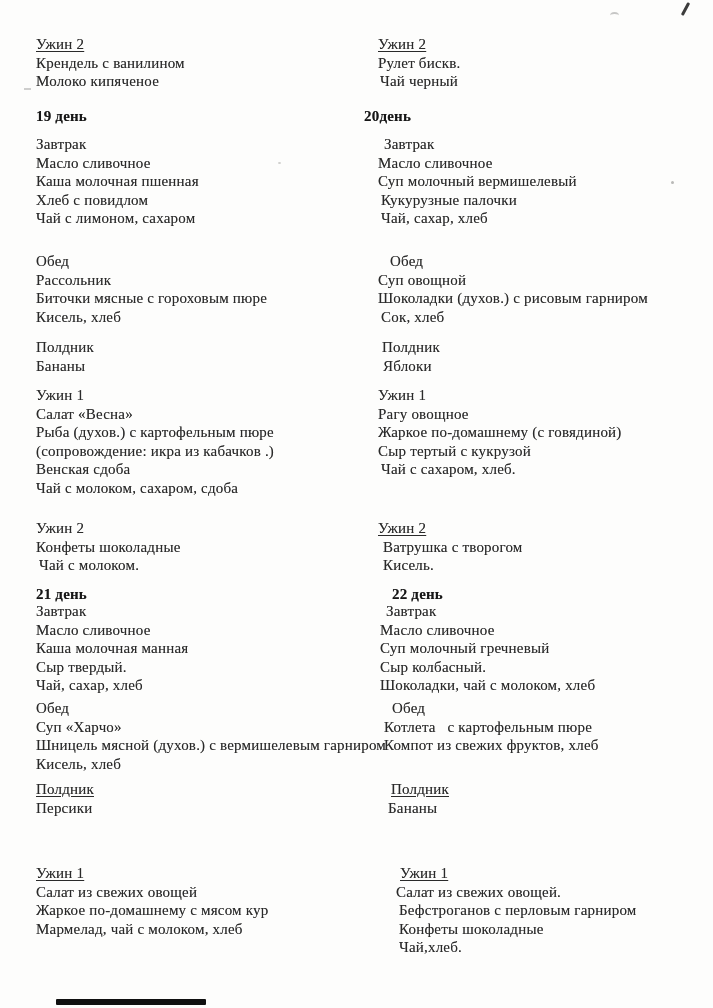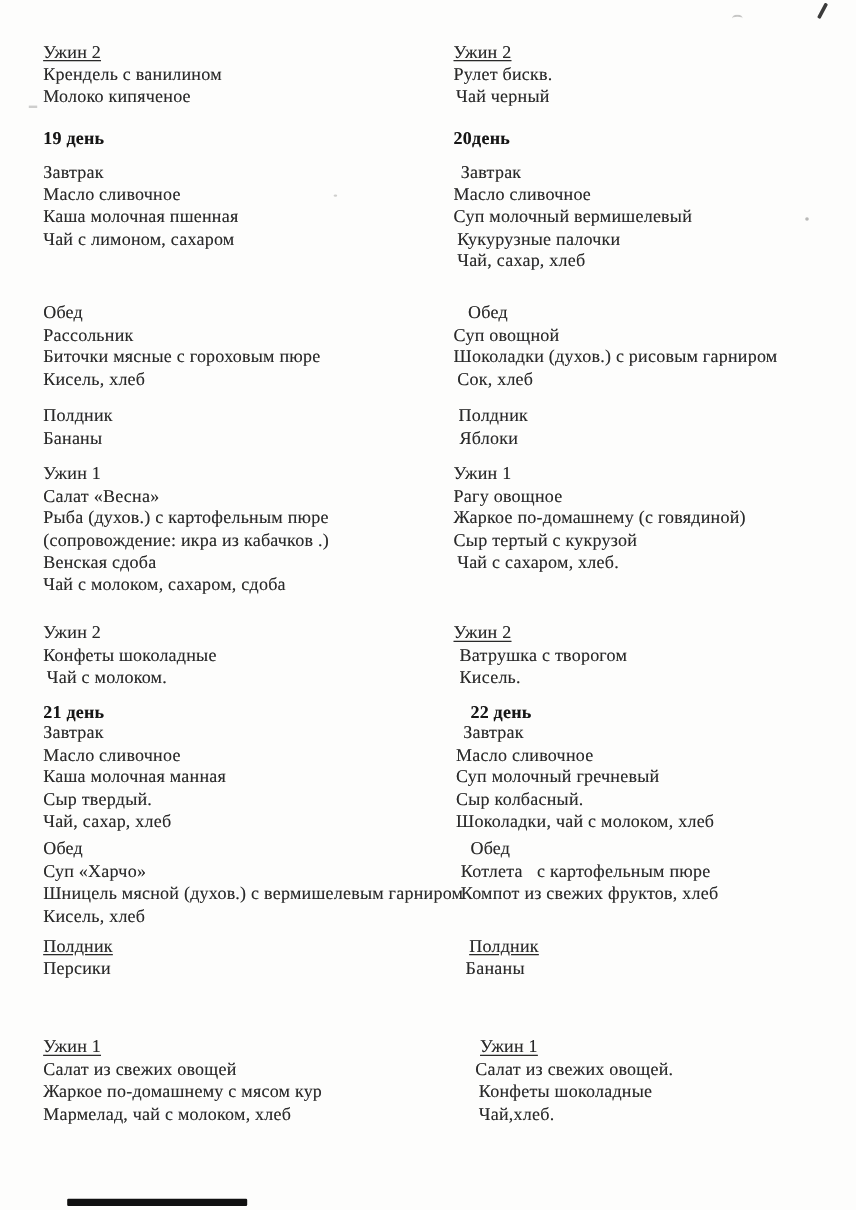--- a/index.html
+++ b/index.html
@@ -41,20 +41,21 @@
   </div>
 
   <div class="block" style="left:36px;top:107px">
     <div class="l b">19 день</div>
   </div>
 
   <div class="block" style="left:36px;top:135px">
     <div class="l">Завтрак</div>
     <div class="l">Масло сливочное</div>
     <div class="l">Каша молочная пшенная</div>
+    <div class="l">Хлеб с повидлом</div>
     <div class="l">Чай с лимоном, сахаром</div>
   </div>
 
   <div class="block" style="left:36px;top:252px">
     <div class="l">Обед</div>
     <div class="l">Рассольник</div>
     <div class="l">Биточки мясные с гороховым пюре</div>
     <div class="l">Кисель, хлеб</div>
   </div>
 
@@ -108,21 +109,21 @@
     <div class="l">Жаркое по-домашнему с мясом кур</div>
     <div class="l">Мармелад, чай с молоком, хлеб</div>
   </div>
 
   <div class="block" style="left:378px;top:35px">
     <div class="l u">Ужин 2</div>
     <div class="l">Рулет бискв.</div>
     <div class="l" style="margin-left:2px">Чай черный</div>
   </div>
 
-  <div class="block" style="left:378px;top:107px">
+  <div class="block" style="left:364px;top:107px">
     <div class="l b">20день</div>
   </div>
 
   <div class="block" style="left:378px;top:135px">
     <div class="l" style="margin-left:6px">Завтрак</div>
     <div class="l">Масло сливочное</div>
     <div class="l">Суп молочный вермишелевый</div>
     <div class="l" style="margin-left:3px">Кукурузные палочки</div>
     <div class="l" style="margin-left:3px">Чай, сахар, хлеб</div>
   </div>
@@ -172,20 +173,21 @@
   </div>
 
   <div class="block" style="left:380px;top:780px">
     <div class="l u" style="margin-left:11px">Полдник</div>
     <div class="l" style="margin-left:8px">Бананы</div>
   </div>
 
   <div class="block" style="left:396px;top:864px">
     <div class="l u" style="margin-left:4px">Ужин 1</div>
     <div class="l">Салат из свежих овощей.</div>
+    <div class="l" style="margin-left:3px">Бефстроганов с перловым гарниром</div>
     <div class="l" style="margin-left:3px">Конфеты шоколадные</div>
     <div class="l" style="margin-left:3px">Чай,хлеб.</div>
   </div>
 
   <div class="mark bar"></div>
   <div class="mark tick"></div>
   <div class="mark squig"></div>
   <div class="mark dash"></div>
   <div class="mark dot1"></div>
   <div class="mark dot2"></div>

